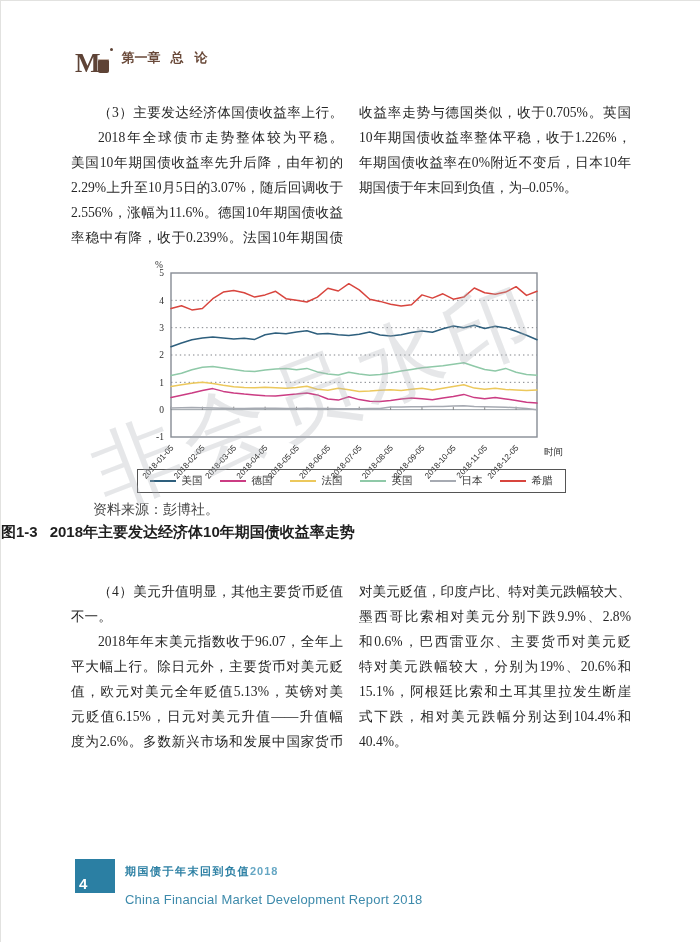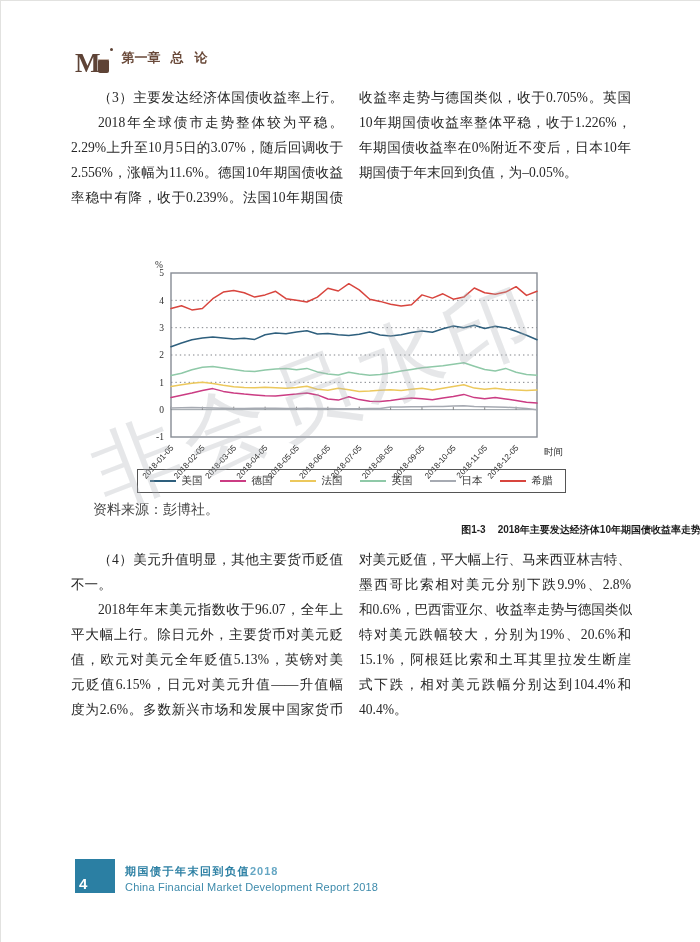--- a/index.html
+++ b/index.html
@@ -25,22 +25,22 @@
   .logo-m { font-family:"Liberation Serif", serif; font-weight:bold; font-size:27px; line-height:24px; }
   .logo-seal { display:inline-block; width:11px; height:14px; margin-left:-2px; margin-bottom:2px;
     background:#5e4336; border-radius:2px;
     box-shadow:inset 0 4px 0 -3px #c9b6ab, inset 0 8px 0 -7px #c9b6ab; }
   .logo-dot { position:absolute; right:-4px; top:-3px; width:3px; height:3px; background:#5e4336; border-radius:50%; }
   .chapter { font-family:"Liberation Sans", sans-serif; font-weight:bold; font-size:13px; color:#6a4a3a; margin-bottom:8px; }
   .chapter .sec { letter-spacing:11px; margin-left:10px; }
 
   
   .textblock { position:absolute; left:70px; width:560px; display:flex; gap:16px; z-index:2; }
-  .block1 { top:84px; }
-  .block2 { top:546px; }
+  .block1 { top:99px; }
+  .block2 { top:578px; }
   .col { width:272px; }
   .line {
     font-size:13.6px; line-height:25px; height:25px; white-space:nowrap;
     text-align:justify; text-align-last:justify; color:#262626;
   }
   .line.indent { text-indent:27px; }
   .line.end { text-align-last:left; }
 
   
   .figure { position:absolute; top:256px; left:0; width:700px; z-index:2; }
@@ -48,33 +48,33 @@
   .legend {
     position:relative; margin:-26px auto 0 auto; width:fit-content;
     border:1px solid #555; padding:4px 12px; display:flex; gap:17px; align-items:flex-end;
     background:rgba(255,255,255,0.0);
   }
   .legend-item { display:flex; align-items:center; gap:6px; }
   .legend-swatch { display:inline-block; width:26px; height:2px; }
   .legend-label { font-size:10.5px; color:#333; }
   .source-note { margin:8px 0 4px 92px; font-size:14px; color:#444; }
   .fig-caption {
-    margin-top:3px; text-align:right;
-    font-family:"Liberation Sans", sans-serif; font-weight:bold; font-size:10px; color:#1e1e1e;
+    margin-top:3px; text-align:left;
+    font-family:"Liberation Sans", sans-serif; font-weight:bold; font-size:15px; color:#1e1e1e;
   }
   .fig-caption .cap-text { margin-left:12px; }
 
   
   .footer { position:absolute; left:74px; top:858px; display:flex; align-items:flex-start; gap:10px; z-index:2; }
   .page-num-box { position:relative; width:40px; height:34px; background:#2b7fa3; }
   .page-num { position:absolute; left:4px; bottom:1px; color:#ffffff; font-family:"Liberation Sans", sans-serif; font-weight:bold; font-size:15px; }
   .footer-titles { padding-top:5px; font-family:"Liberation Sans", sans-serif; }
   .footer-cn { font-size:11px; font-weight:bold; letter-spacing:1.5px; color:#2b7fa3; }
   .footer-cn .yr { color:#66a7c4; letter-spacing:1px; }
-  .footer-en { font-size:11px; color:#3d8aab; margin-top:2px; letter-spacing:0.2px; }
+  .footer-en { font-size:13px; color:#3d8aab; margin-top:13px; letter-spacing:0.2px; }
 </style>
 </head>
 <body>
 
 <div class="page">
 
   <div class="watermark">非会员水印</div>
 
   <div class="header">
     <div class="logo">
@@ -84,20 +84,21 @@
     </div>
     <div class="chapter">
       <span>第一章</span><span class="sec">总论</span>
     </div>
   </div>
 
   <div class="textblock block1">
     <div class="col">
       <div class="line indent">（3）主要发达经济体国债收益率上行。</div>
       <div class="line indent">2018年全球债市走势整体较为平稳。</div>
+      <div class="line">美国10年期国债收益率先升后降，由年初的</div>
       <div class="line">2.29%上升至10月5日的3.07%，随后回调收于</div>
       <div class="line">2.556%，涨幅为11.6%。德国10年期国债收益</div>
       <div class="line">率稳中有降，收于0.239%。法国10年期国债</div>
     </div>
     <div class="col">
       <div class="line">收益率走势与德国类似，收于0.705%。英国</div>
       <div class="line">10年期国债收益率整体平稳，收于1.226%，</div>
       <div class="line">年期国债收益率在0%附近不变后，日本10年</div>
       <div class="line end">期国债于年末回到负值，为–0.05%。</div>
     </div>
@@ -187,23 +188,23 @@
     <div class="col">
       <div class="line indent">（4）美元升值明显，其他主要货币贬值</div>
       <div class="line end">不一。</div>
       <div class="line indent">2018年年末美元指数收于96.07，全年上</div>
       <div class="line">平大幅上行。除日元外，主要货币对美元贬</div>
       <div class="line">值，欧元对美元全年贬值5.13%，英镑对美</div>
       <div class="line">元贬值6.15%，日元对美元升值——升值幅</div>
       <div class="line">度为2.6%。多数新兴市场和发展中国家货币</div>
     </div>
     <div class="col">
-      <div class="line">对美元贬值，平大幅上行、马来西亚林吉特、</div>
+      <div class="line">对美元贬值，印度卢比、特对美元跌幅较大、</div>
       <div class="line">墨西哥比索相对美元分别下跌9.9%、2.8%</div>
-      <div class="line">和0.6%，巴西雷亚尔、收益率走势与德国类似</div>
+      <div class="line">和0.6%，巴西雷亚尔、主要货币对美元贬</div>
       <div class="line">特对美元跌幅较大，分别为19%、20.6%和</div>
       <div class="line">15.1%，阿根廷比索和土耳其里拉发生断崖</div>
       <div class="line">式下跌，相对美元跌幅分别达到104.4%和</div>
       <div class="line end">40.4%。</div>
     </div>
   </div>
 
   <div class="footer">
     <div class="page-num-box">
       <span class="page-num">4</span>

